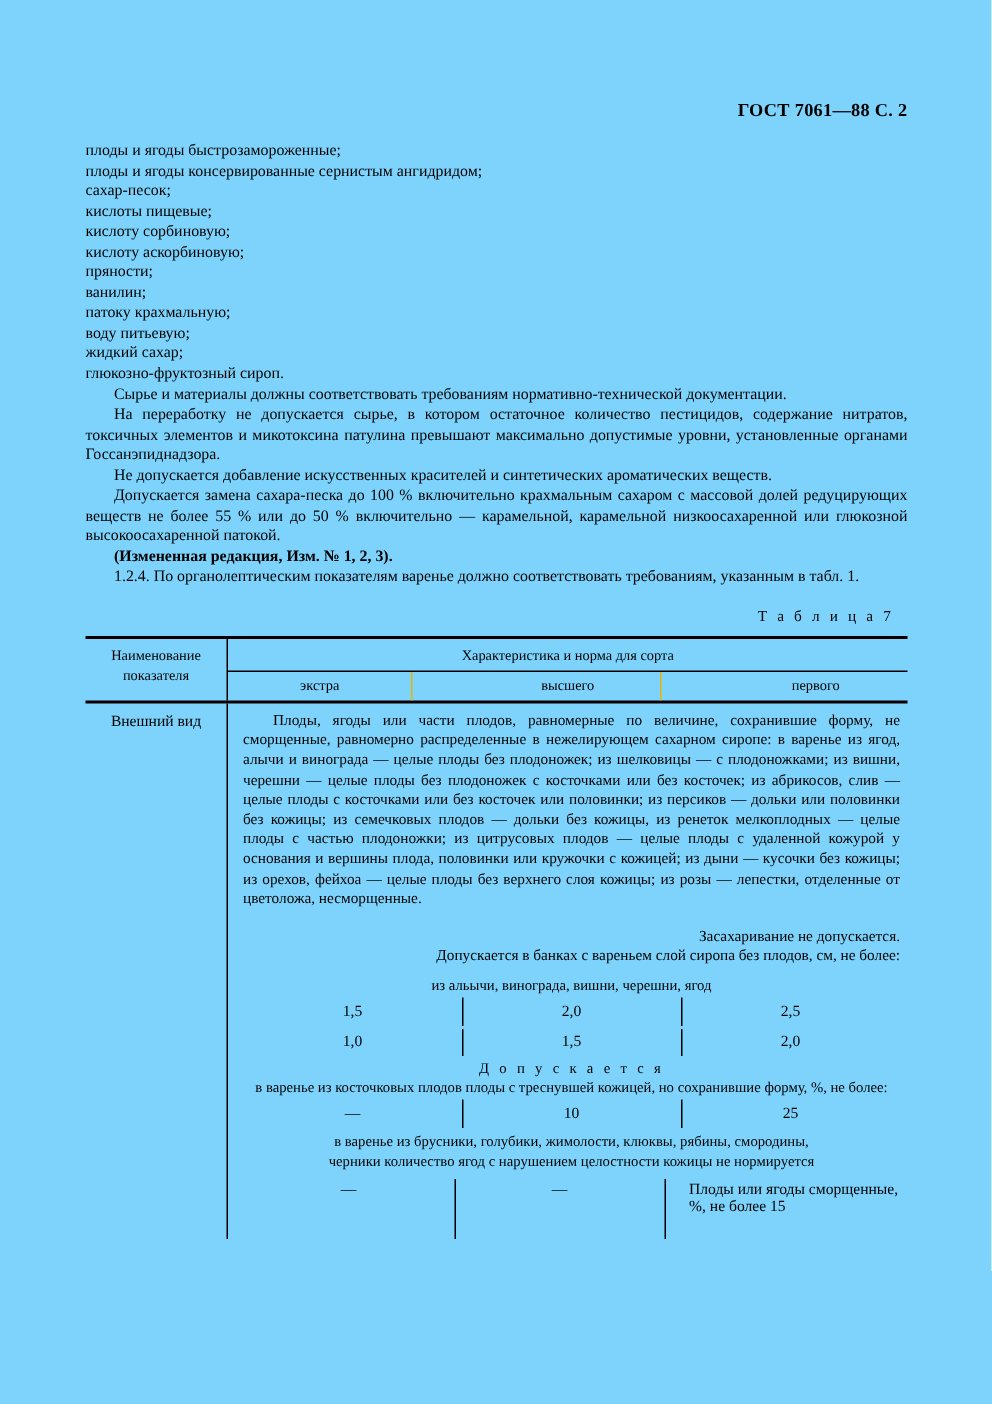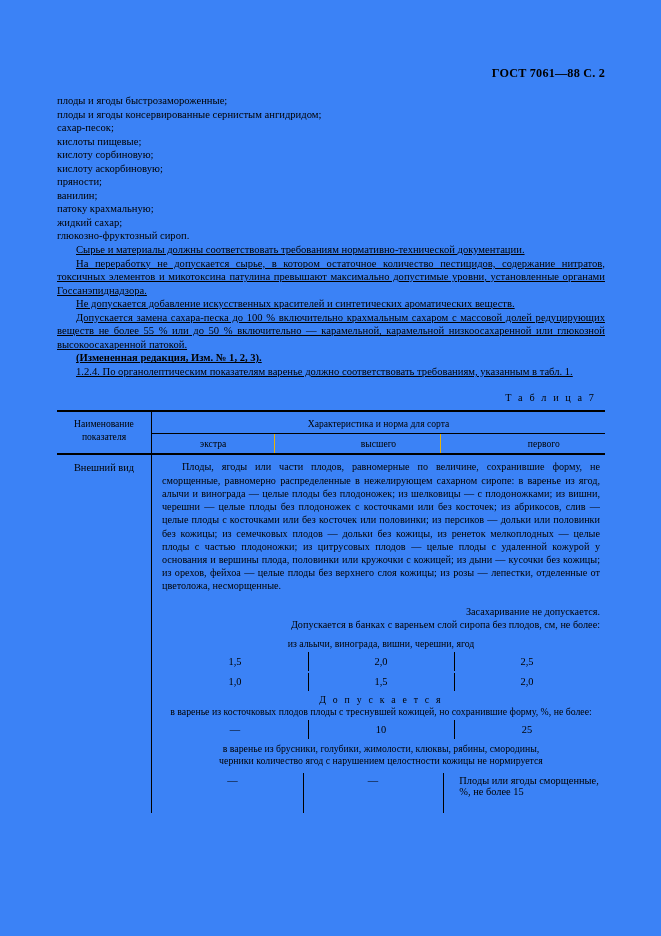--- a/index.html
+++ b/index.html
@@ -9,21 +9,21 @@
   }
   body {
     font-family: "Liberation Serif", "DejaVu Serif", serif;
     color: #000000;
     -webkit-font-smoothing: antialiased;
   }
   .page {
     position: relative;
     width: 661px;
     height: 936px;
-    background: #3b82f6;
+    background: #7dd3fc;
     overflow: hidden;
     box-sizing: border-box;
   }
   .content {
     position: absolute;
     left: 57px;
     top: 0;
     width: 548px;
   }
 
@@ -51,21 +51,20 @@
   }
   .bodytext p.ingr {
     text-align: left;
   }
   .bodytext p.ind {
     text-indent: 19px;
   }
   .bodytext p.last-line,
   .bodytext p:last-child {
     text-align-last: left;
-    text-decoration: underline;
   }
   .bold { font-weight: bold; }
 
   
   .tbl-caption {
     margin-top: 14px;
     text-align: right;
     font-size: 10.2px;
     letter-spacing: 2.1px;
     padding-right: 9px;
@@ -234,20 +233,21 @@
     <div class="bodytext">
       <p class="ingr">плоды и ягоды быстрозамороженные;</p>
       <p class="ingr">плоды и ягоды консервированные сернистым ангидридом;</p>
       <p class="ingr">сахар-песок;</p>
       <p class="ingr">кислоты пищевые;</p>
       <p class="ingr">кислоту сорбиновую;</p>
       <p class="ingr">кислоту аскорбиновую;</p>
       <p class="ingr">пряности;</p>
       <p class="ingr">ванилин;</p>
       <p class="ingr">патоку крахмальную;</p>
+      <p class="ingr">воду питьевую;</p>
       <p class="ingr">жидкий сахар;</p>
       <p class="ingr">глюкозно-фруктозный сироп.</p>
 
       <p class="ind last-line">Сырье и материалы должны соответствовать требованиям нормативно-технической документации.</p>
       <p class="ind last-line">На переработку не допускается сырье, в котором остаточное количество пестицидов, содержание нитратов, токсичных элементов и микотоксина патулина превышают максимально допустимые уровни, установленные органами Госсанэпиднадзора.</p>
       <p class="ind last-line">Не допускается добавление искусственных красителей и синтетических ароматических веществ.</p>
       <p class="ind last-line">Допускается замена сахара-песка до 100 % включительно крахмальным сахаром с массовой долей редуцирующих веществ не более 55 % или до 50 % включительно — карамельной, карамельной низкоосахаренной или глюкозной высокоосахаренной патокой.</p>
       <p class="ind bold last-line">(Измененная редакция, Изм. № 1, 2, 3).</p>
       <p class="ind last-line">1.2.4.  По органолептическим показателям варенье должно соответствовать требованиям, указанным в табл. 1.</p>
     </div>

